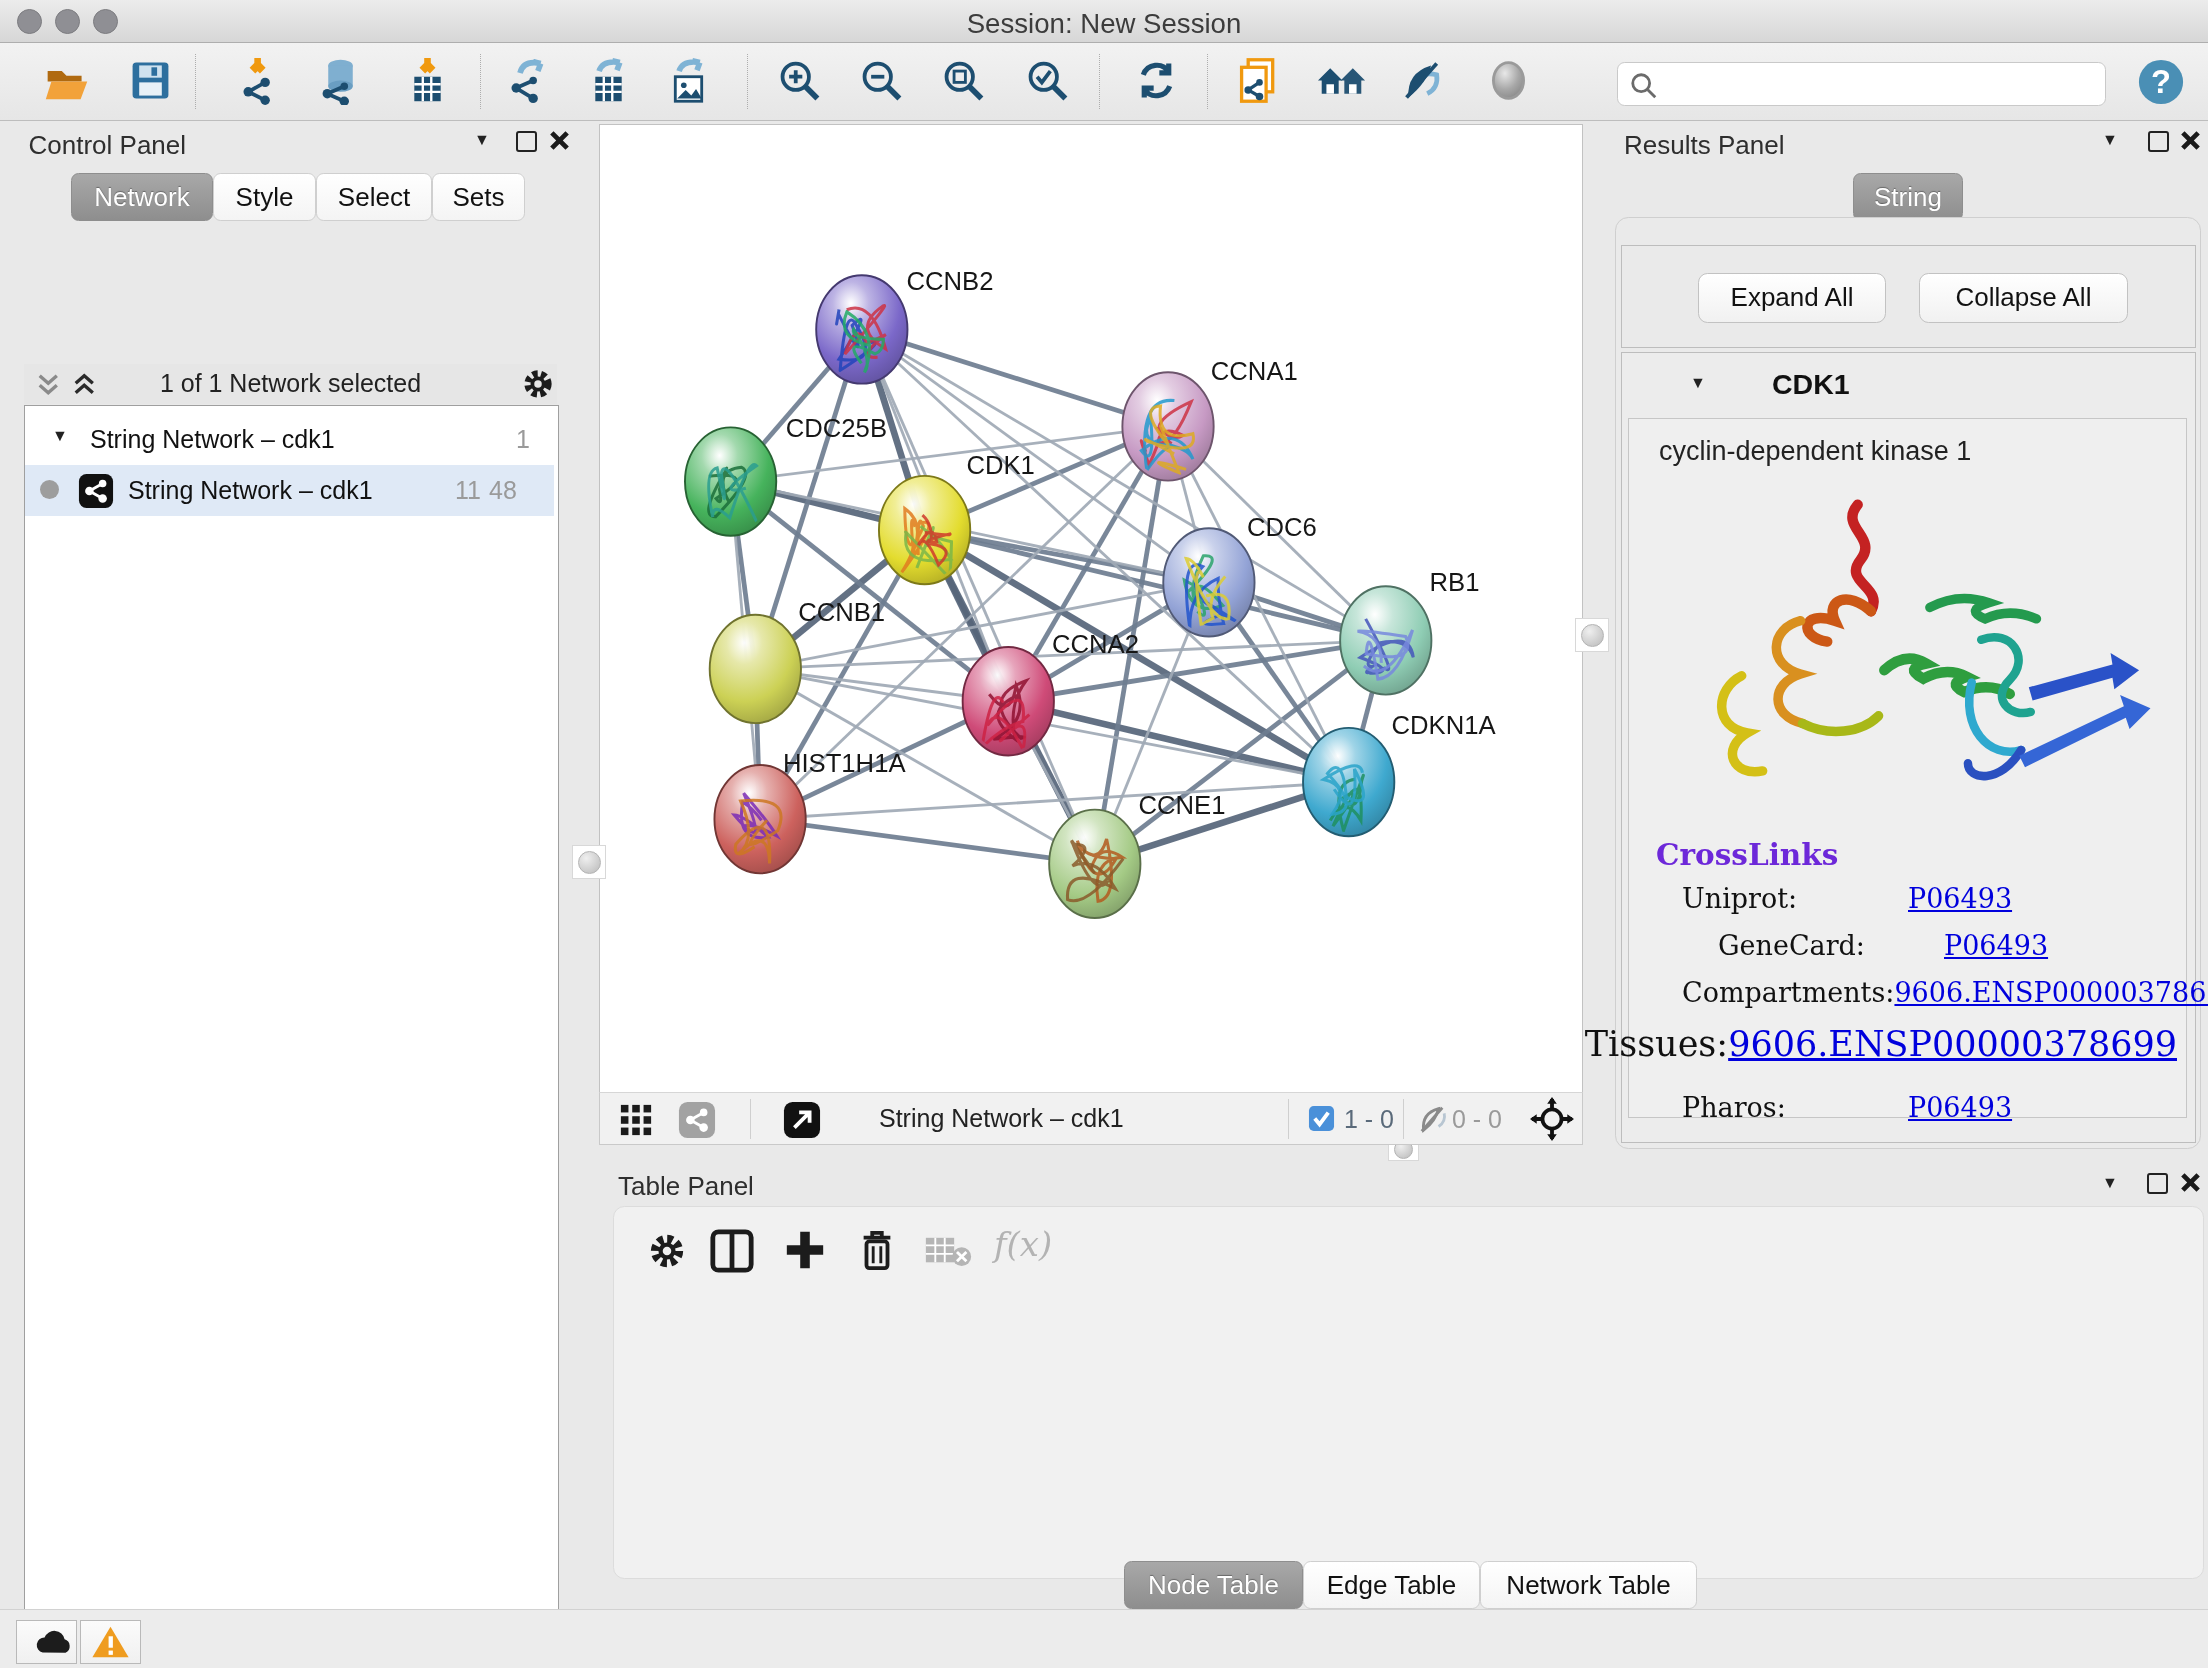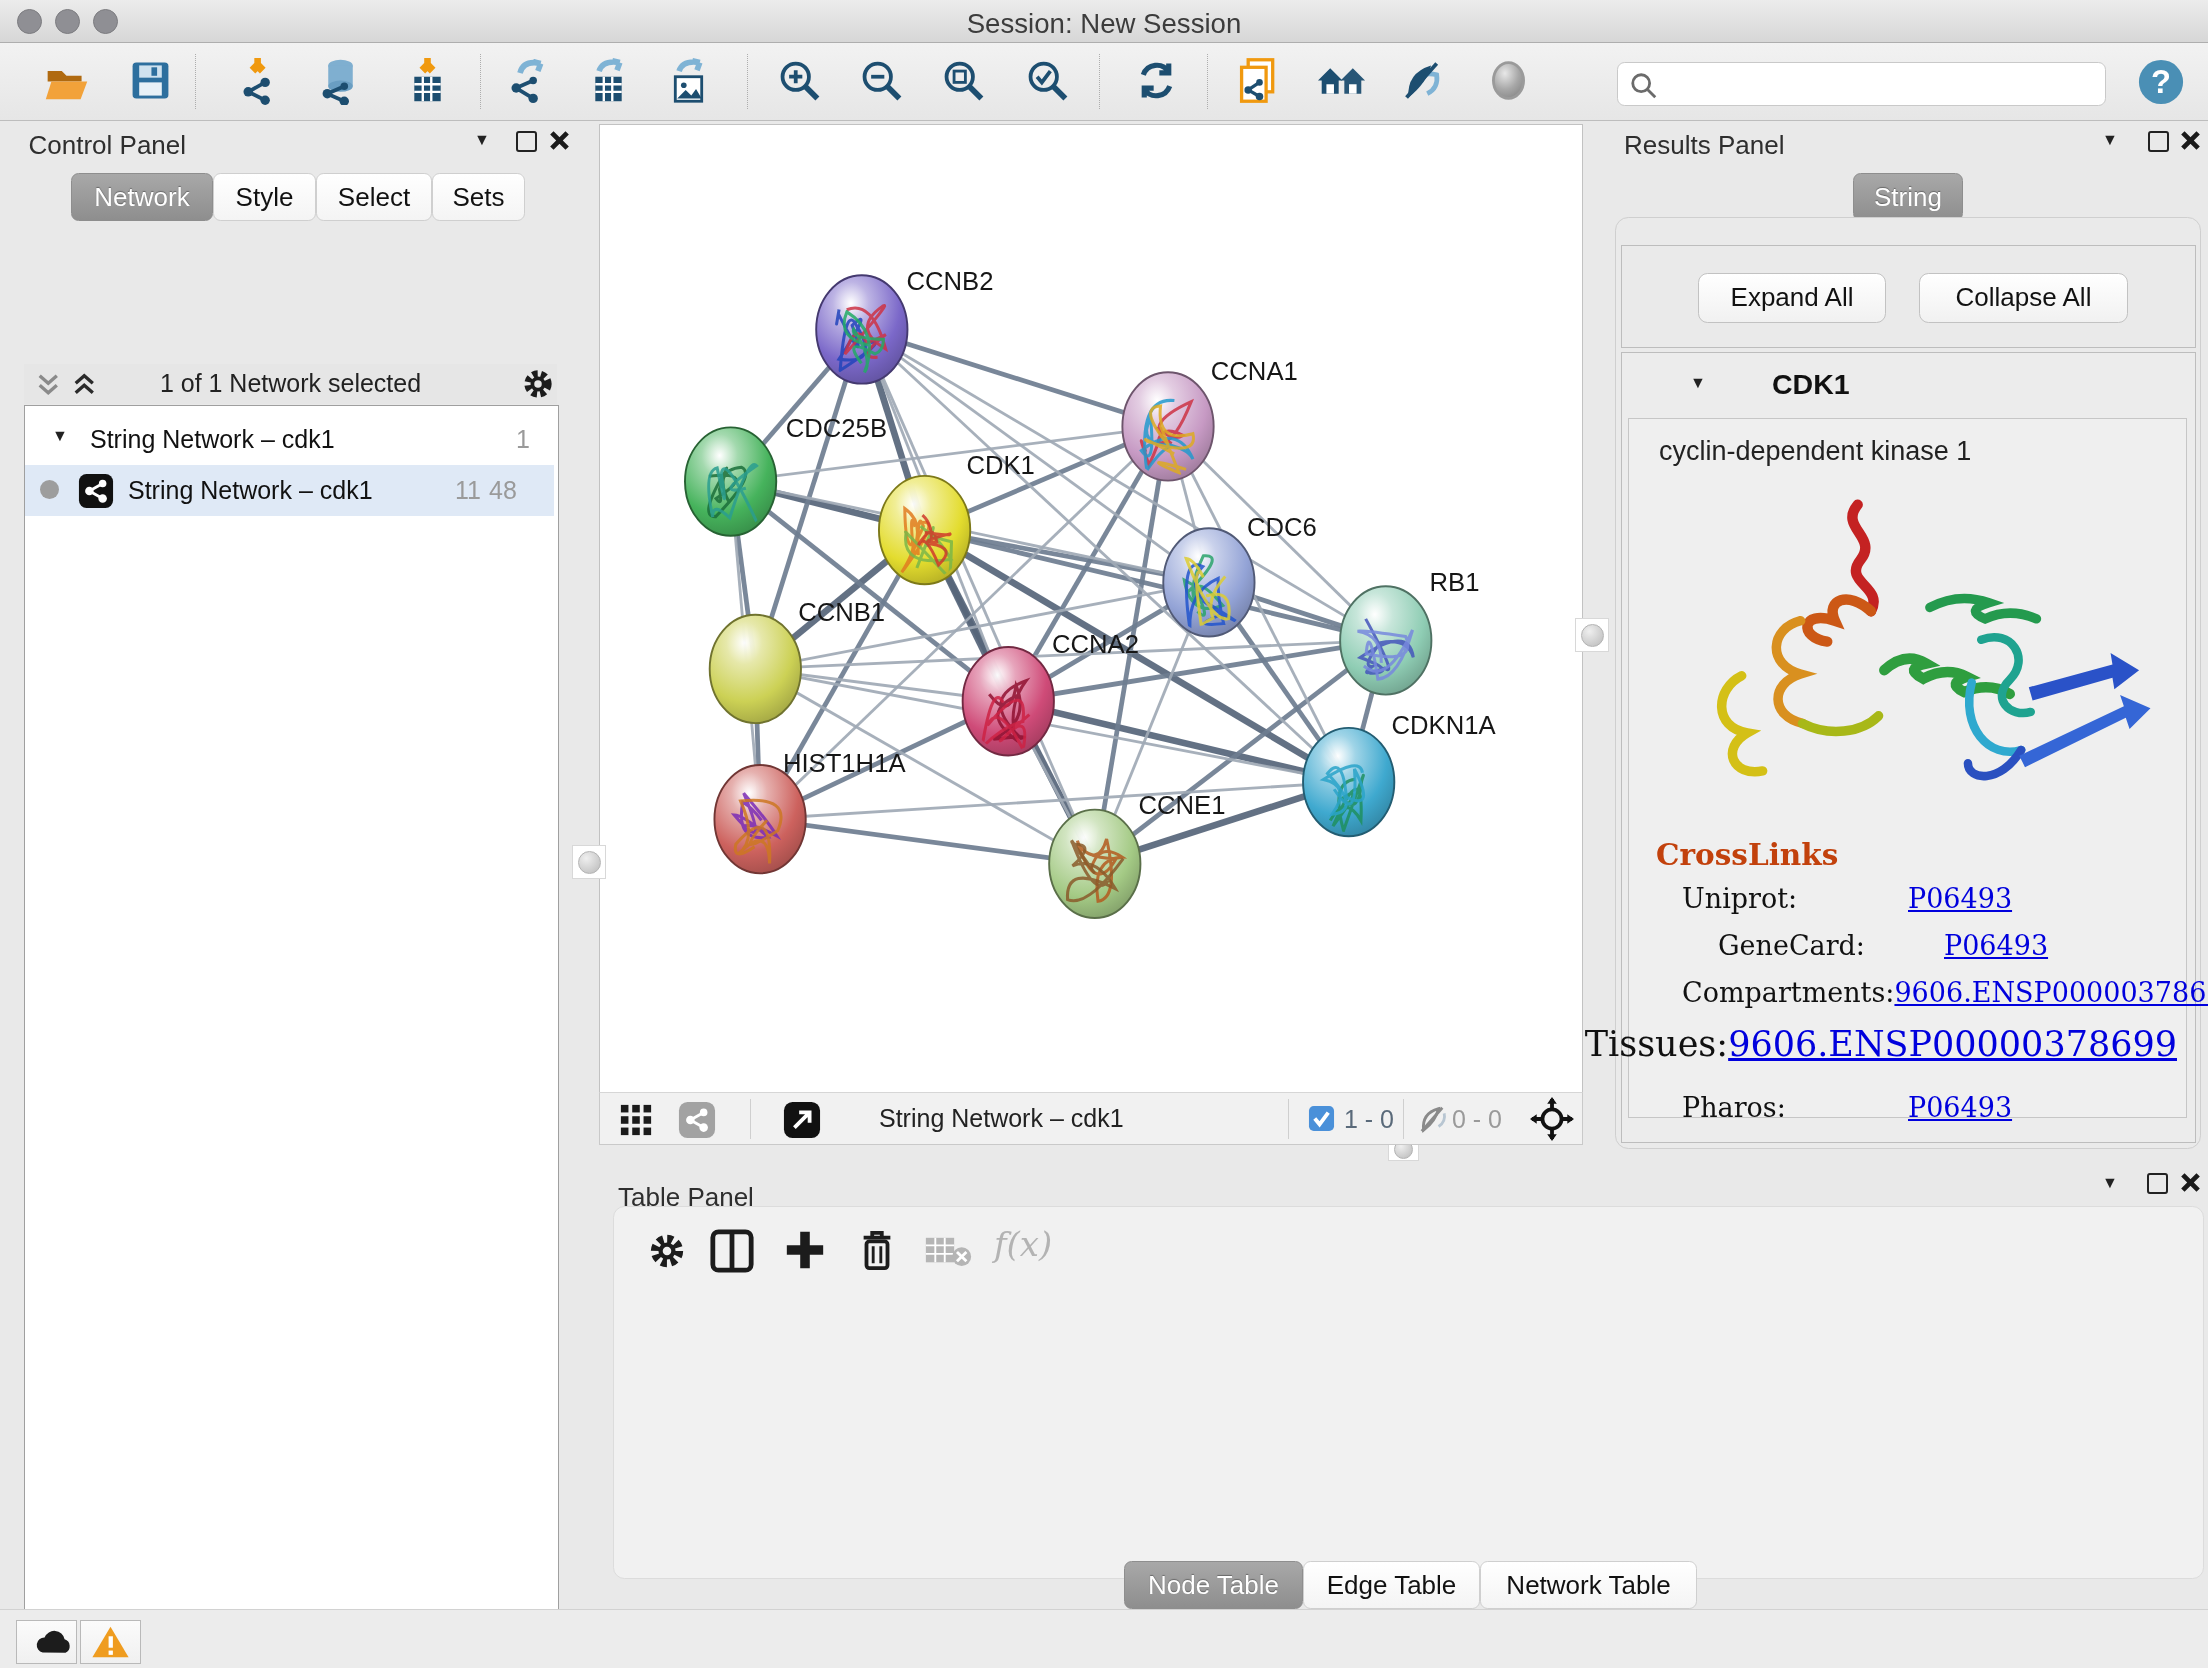--- a/index.html
+++ b/index.html
@@ -579,21 +579,21 @@
         <path d="M152,258 C180,272 214,268 232,250" stroke="#a8b818" stroke-width="10"></path>
         <path d="M178,172 q22,-20 44,-7 q-24,5 -3,16 q24,-13 46,-2 q-22,7 -3,16 q26,-11 48,2" stroke="#2f9e3f" stroke-width="11" transform="translate(60,30)"></path>
         <path d="M226,118 q30,-16 62,-5 q-26,8 -4,17 q26,-12 54,0" stroke="#249a4e" stroke-width="10" transform="translate(60,18)"></path>
         <path d="M340,170 C372,158 392,190 370,212 C350,232 370,252 392,246" stroke="#1fa390" stroke-width="9"></path>
         <path d="M330,215 C318,262 348,296 382,286" stroke="#2fa9cf" stroke-width="9"></path>
         <path d="M382,286 C360,322 326,318 326,300" stroke="#2a50c0" stroke-width="9"></path>
       </g>
       <path d="M390,220 L478,196 L476,184 L506,202 L480,222 L478,210 L394,234 Z" fill="#2a52c8"></path>
       <path d="M380,292 L490,240 L486,228 L518,242 L496,264 L492,252 L386,304 Z" fill="#3566d6"></path>
     </svg>
-    <div class="abs serif" style="left:27px;top:418px;font-size:29.5px;font-weight:bold;color:#c2410c">CrossLinks</div>
+    <div class="abs serif" style="left:27px;top:418px;font-size:29.5px;font-weight:bold;color:#6d28d9">CrossLinks</div>
     <div id="crosslinks" class="abs" style="left:53px;top:464px;width:495px">
         <div class="serif" style="display: flex; margin-bottom: 16px; font-size: 27px;">
           <span style="width: 226px; color: rgb(17, 17, 17);">Uniprot:</span>
           <a class="xlink" href="#">P06493</a>
         </div>
         <div class="serif" style="display: flex; margin-bottom: 16px; font-size: 27px; margin-left: 36px;">
           <span style="width: 226px; color: rgb(17, 17, 17);">GeneCard:</span>
           <a class="xlink" href="#">P06493</a>
         </div>
         <div class="serif" style="display: flex; margin-bottom: 16px; font-size: 27px;">
@@ -605,21 +605,21 @@
           <a class="xlink" href="#">9606.ENSP00000378699</a>
         </div>
         <div class="serif" style="display: flex; margin-bottom: 32px; font-size: 27px;">
           <span style="width: 226px; color: rgb(17, 17, 17);">Pharos:</span>
           <a class="xlink" href="#">P06493</a>
         </div>
       </div>
   </div>
 
   <div class="abs" style="left:599px;top:1164px;width:1609px;height:443px">
-    <div class="abs panel-title" style="left:19px;top:18px">Table Panel</div>
+    <div class="abs panel-title" style="left:19px;top:7px">Table Panel</div>
     <div class="abs tri" style="left:1503px;top:9.5px">▼</div>
     <div class="abs float-icon" style="left:1548px;top:8.6px"></div>
     <svg class="abs" style="left:1581px;top:7.6px" width="21" height="21" viewBox="0 0 22 22">
         <path d="M3 3 L19 19 M19 3 L3 19" stroke="#1a1a1a" stroke-width="5"></path>
       </svg>
   </div>
   <div id="tp-container" class="abs">
     <svg class="abs" style="left:34px;top:25px" width="38" height="38" viewBox="0 0 40 40">
         <circle cx="20" cy="20" r="12" fill="none" stroke="#1c1c1c" stroke-width="10" stroke-dasharray="5.5 3.9"></circle>
         <circle cx="20" cy="20" r="9" fill="#1c1c1c"></circle>

